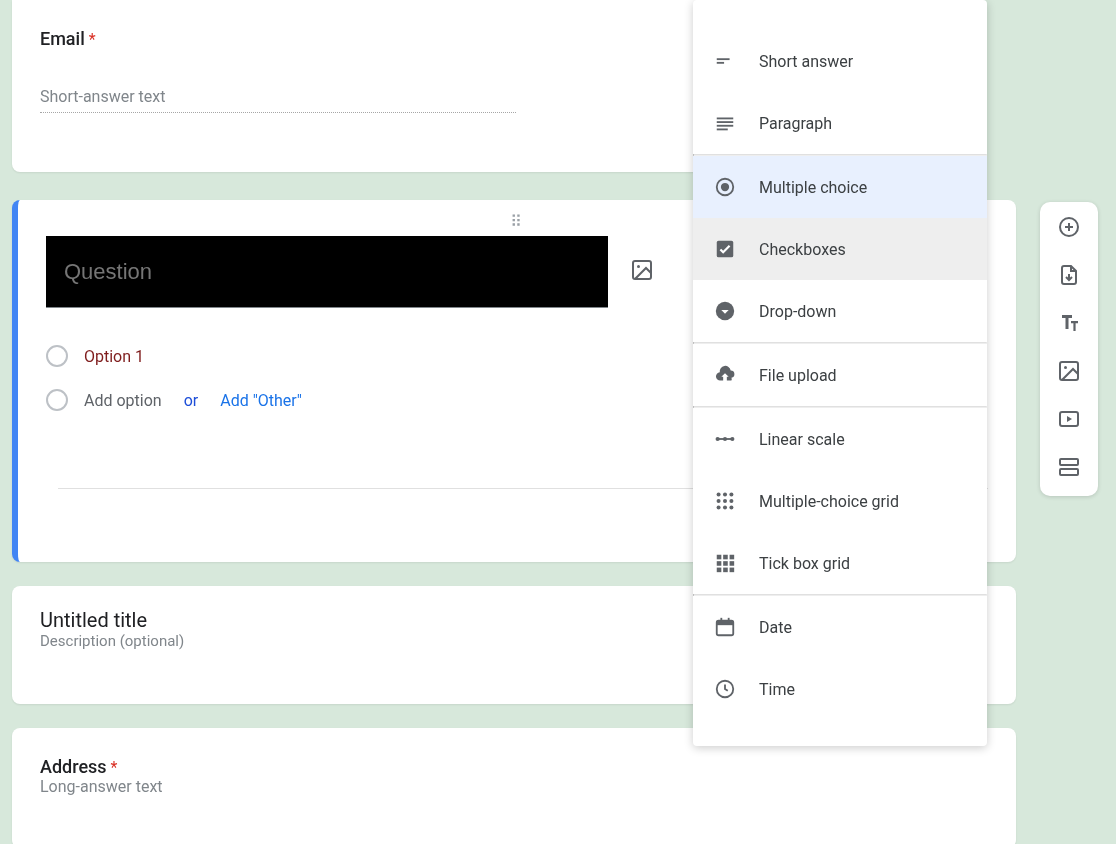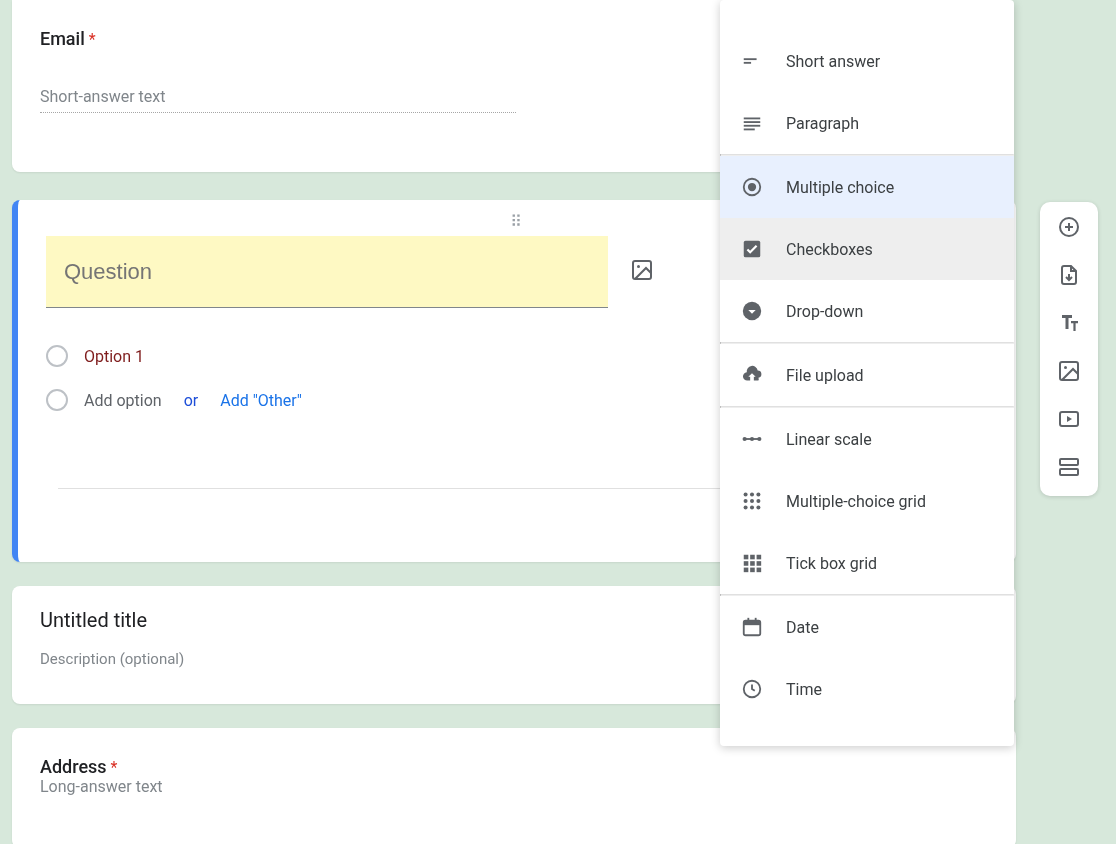--- a/index.html
+++ b/index.html
@@ -51,21 +51,21 @@
   }
   .drag-handle {
     position: absolute; top: 12px; left: 50%; transform: translateX(-50%);
     color: #9aa0a6; font-size: 16px; letter-spacing: 2px; cursor: grab;
   }
   .q-body { padding: 36px 28px 0 28px; }
   .q-title-row { display: flex; align-items: center; gap: 20px; }
   .q-title-input {
     flex: 0 0 562px;
     height: 72px;
-    background: #fef9c3;
+    background: #000000;
     border: none;
     border-bottom: 1px solid #80868b;
     padding: 0 18px;
     font-size: 22px;
     color: #80868b;
     outline: none;
   }
   .img-btn {
     width: 28px; height: 28px; display:flex; align-items:center; justify-content:center;
     color:#5f6368; cursor:pointer;
@@ -86,34 +86,34 @@
   }
   .footer-btn { width:28px;height:28px;display:flex;align-items:center;justify-content:center;color:#5f6368;cursor:pointer; }
 
   
   .section-card {
     left: 12px; top: 586px;
     width: 1004px; height: 118px;
     padding: 22px 28px 0 28px;
   }
   .section-title { font-size:20px; font-weight:400; }
-  .section-desc { margin-top:18px; font-size:15px; color:#80868b; }
+  .section-desc { font-size:15px; color:#80868b; }
 
   
   .address-card {
     left:12px; top:728px;
     width:1004px; height:120px;
     padding:28px 28px 0 28px;
   }
   .long-answer { color:#80868b; font-size:16px; }
 
   
   .type-menu {
     position:absolute;
-    left:720px; top:0;
+    left:693px; top:0;
     width:294px;
     background:#fff;
     border-radius:4px;
     box-shadow:0 2px 10px rgba(0,0,0,0.2);
     padding: 30px 0 26px 0;
     z-index:50;
   }
   .menu-item {
     display:flex; align-items:center;
     height:62px; padding:0 20px; gap:22px;

